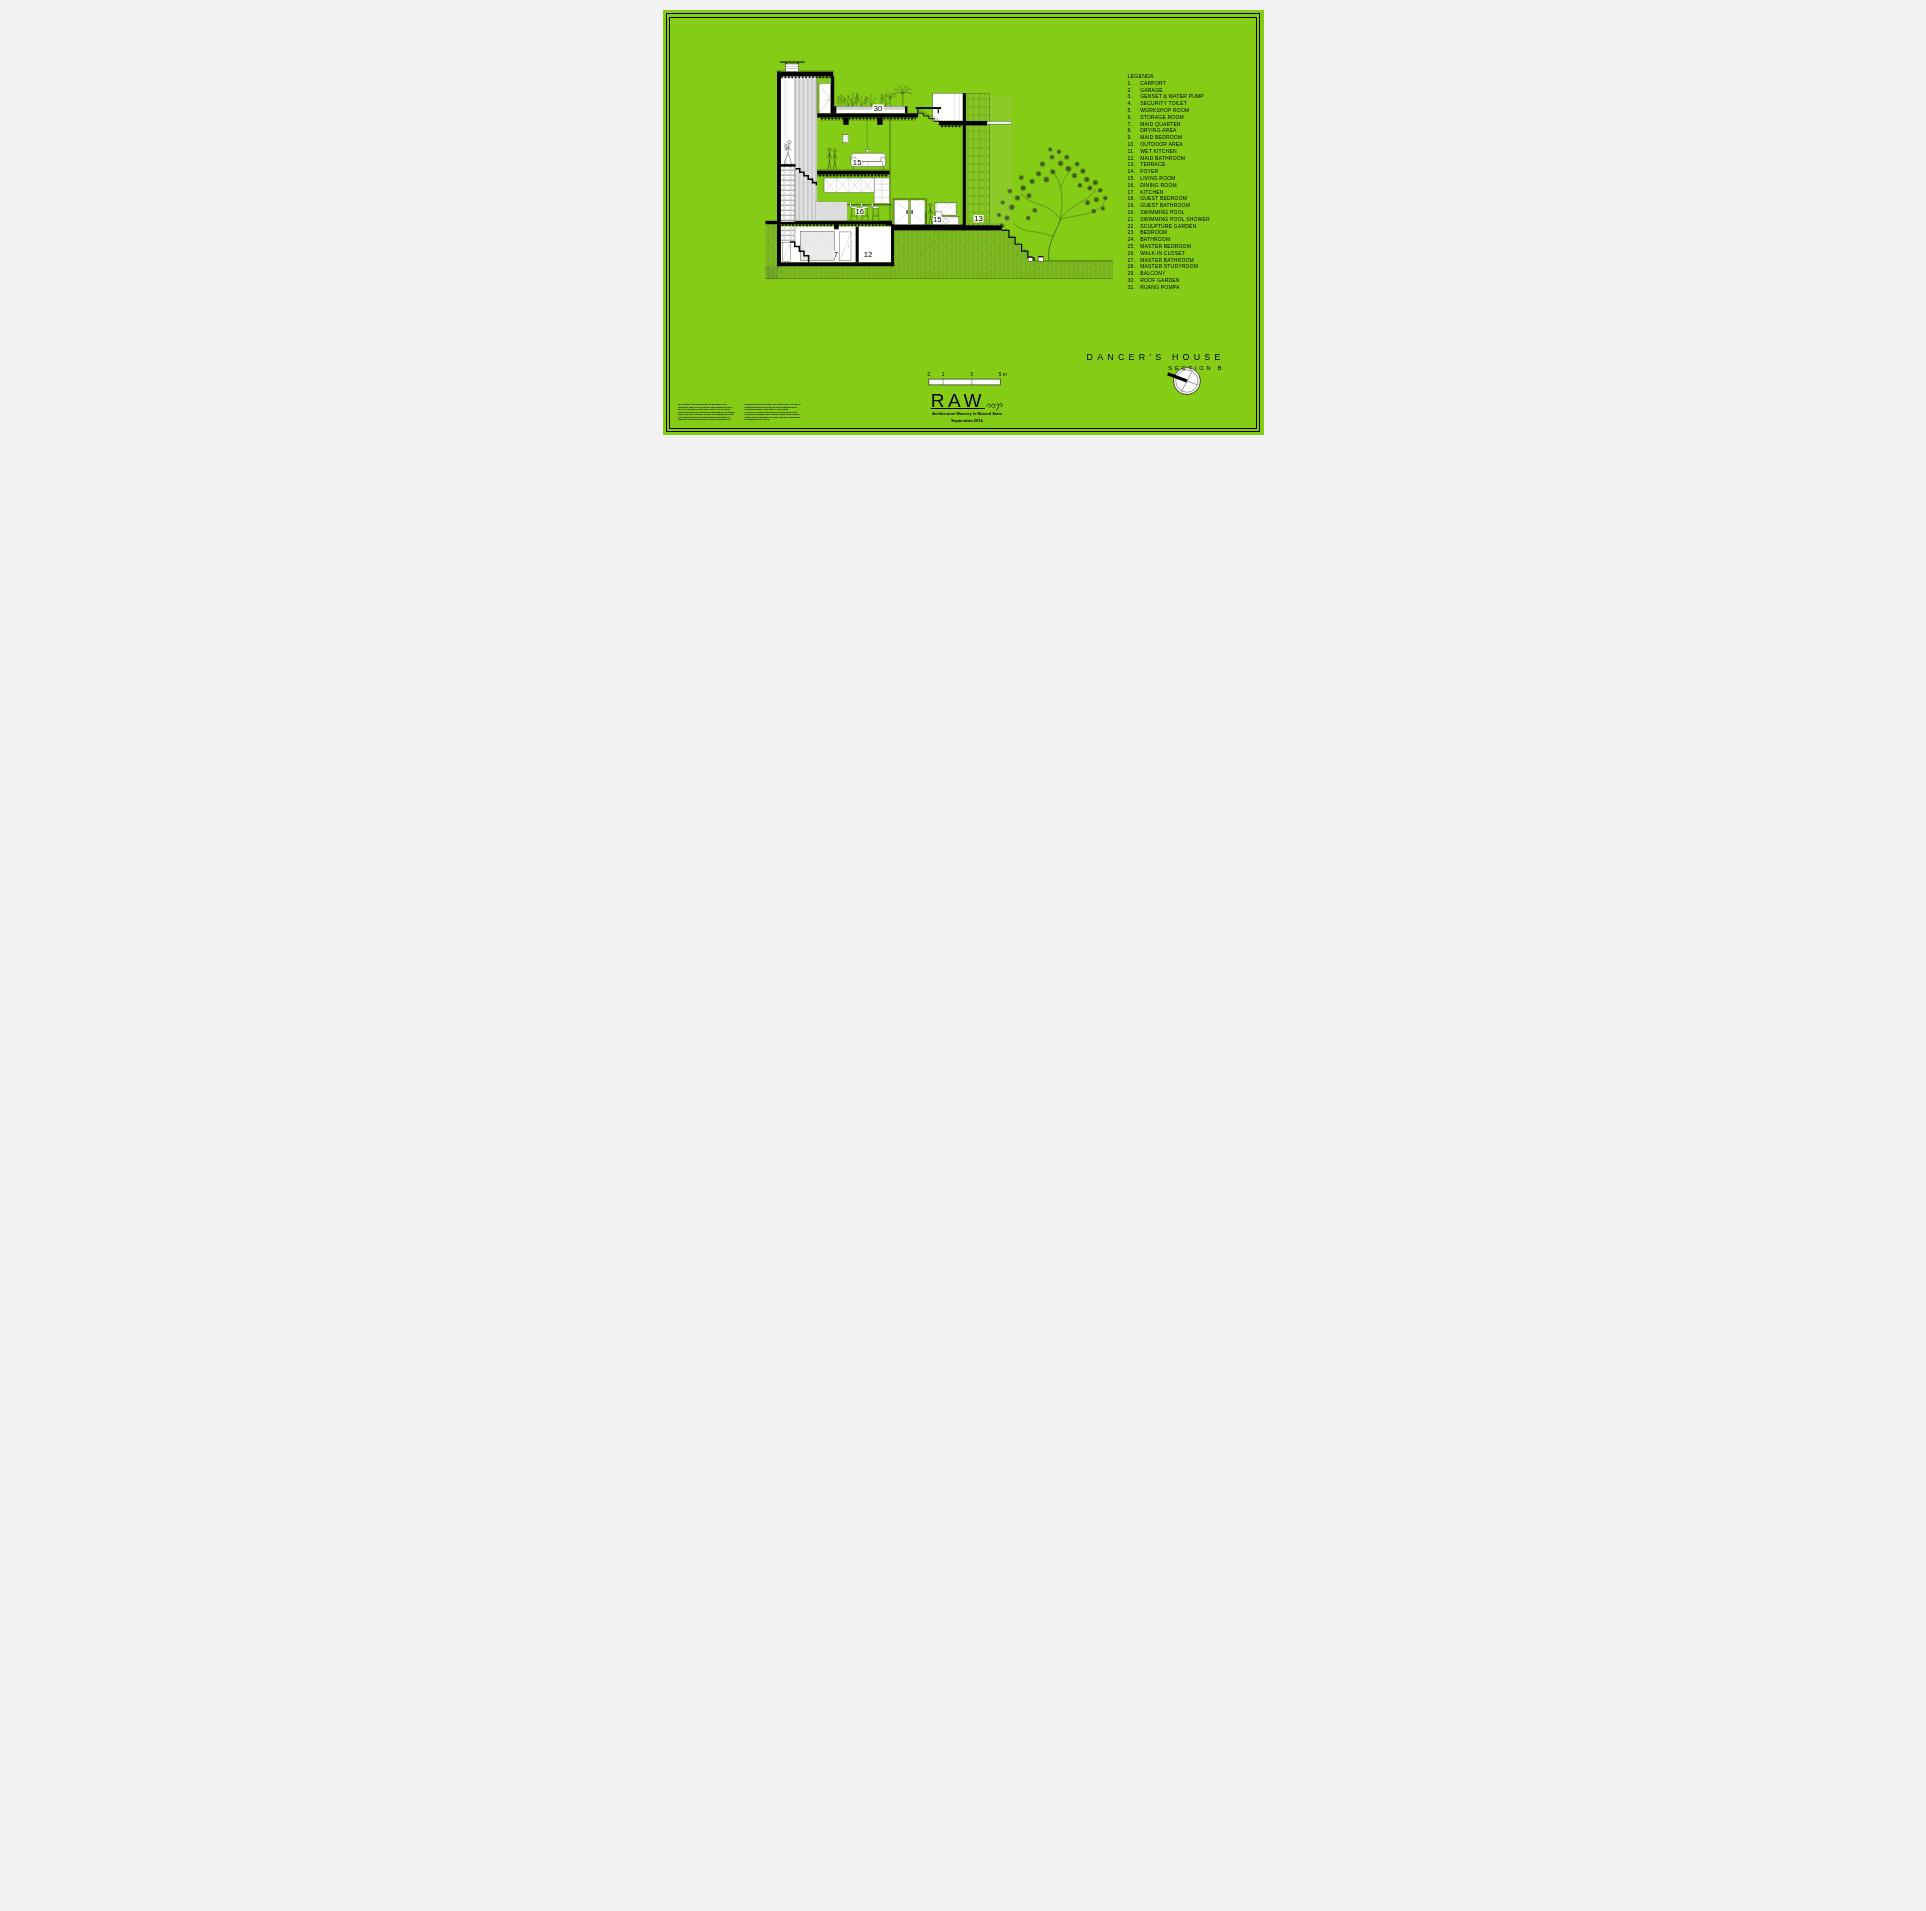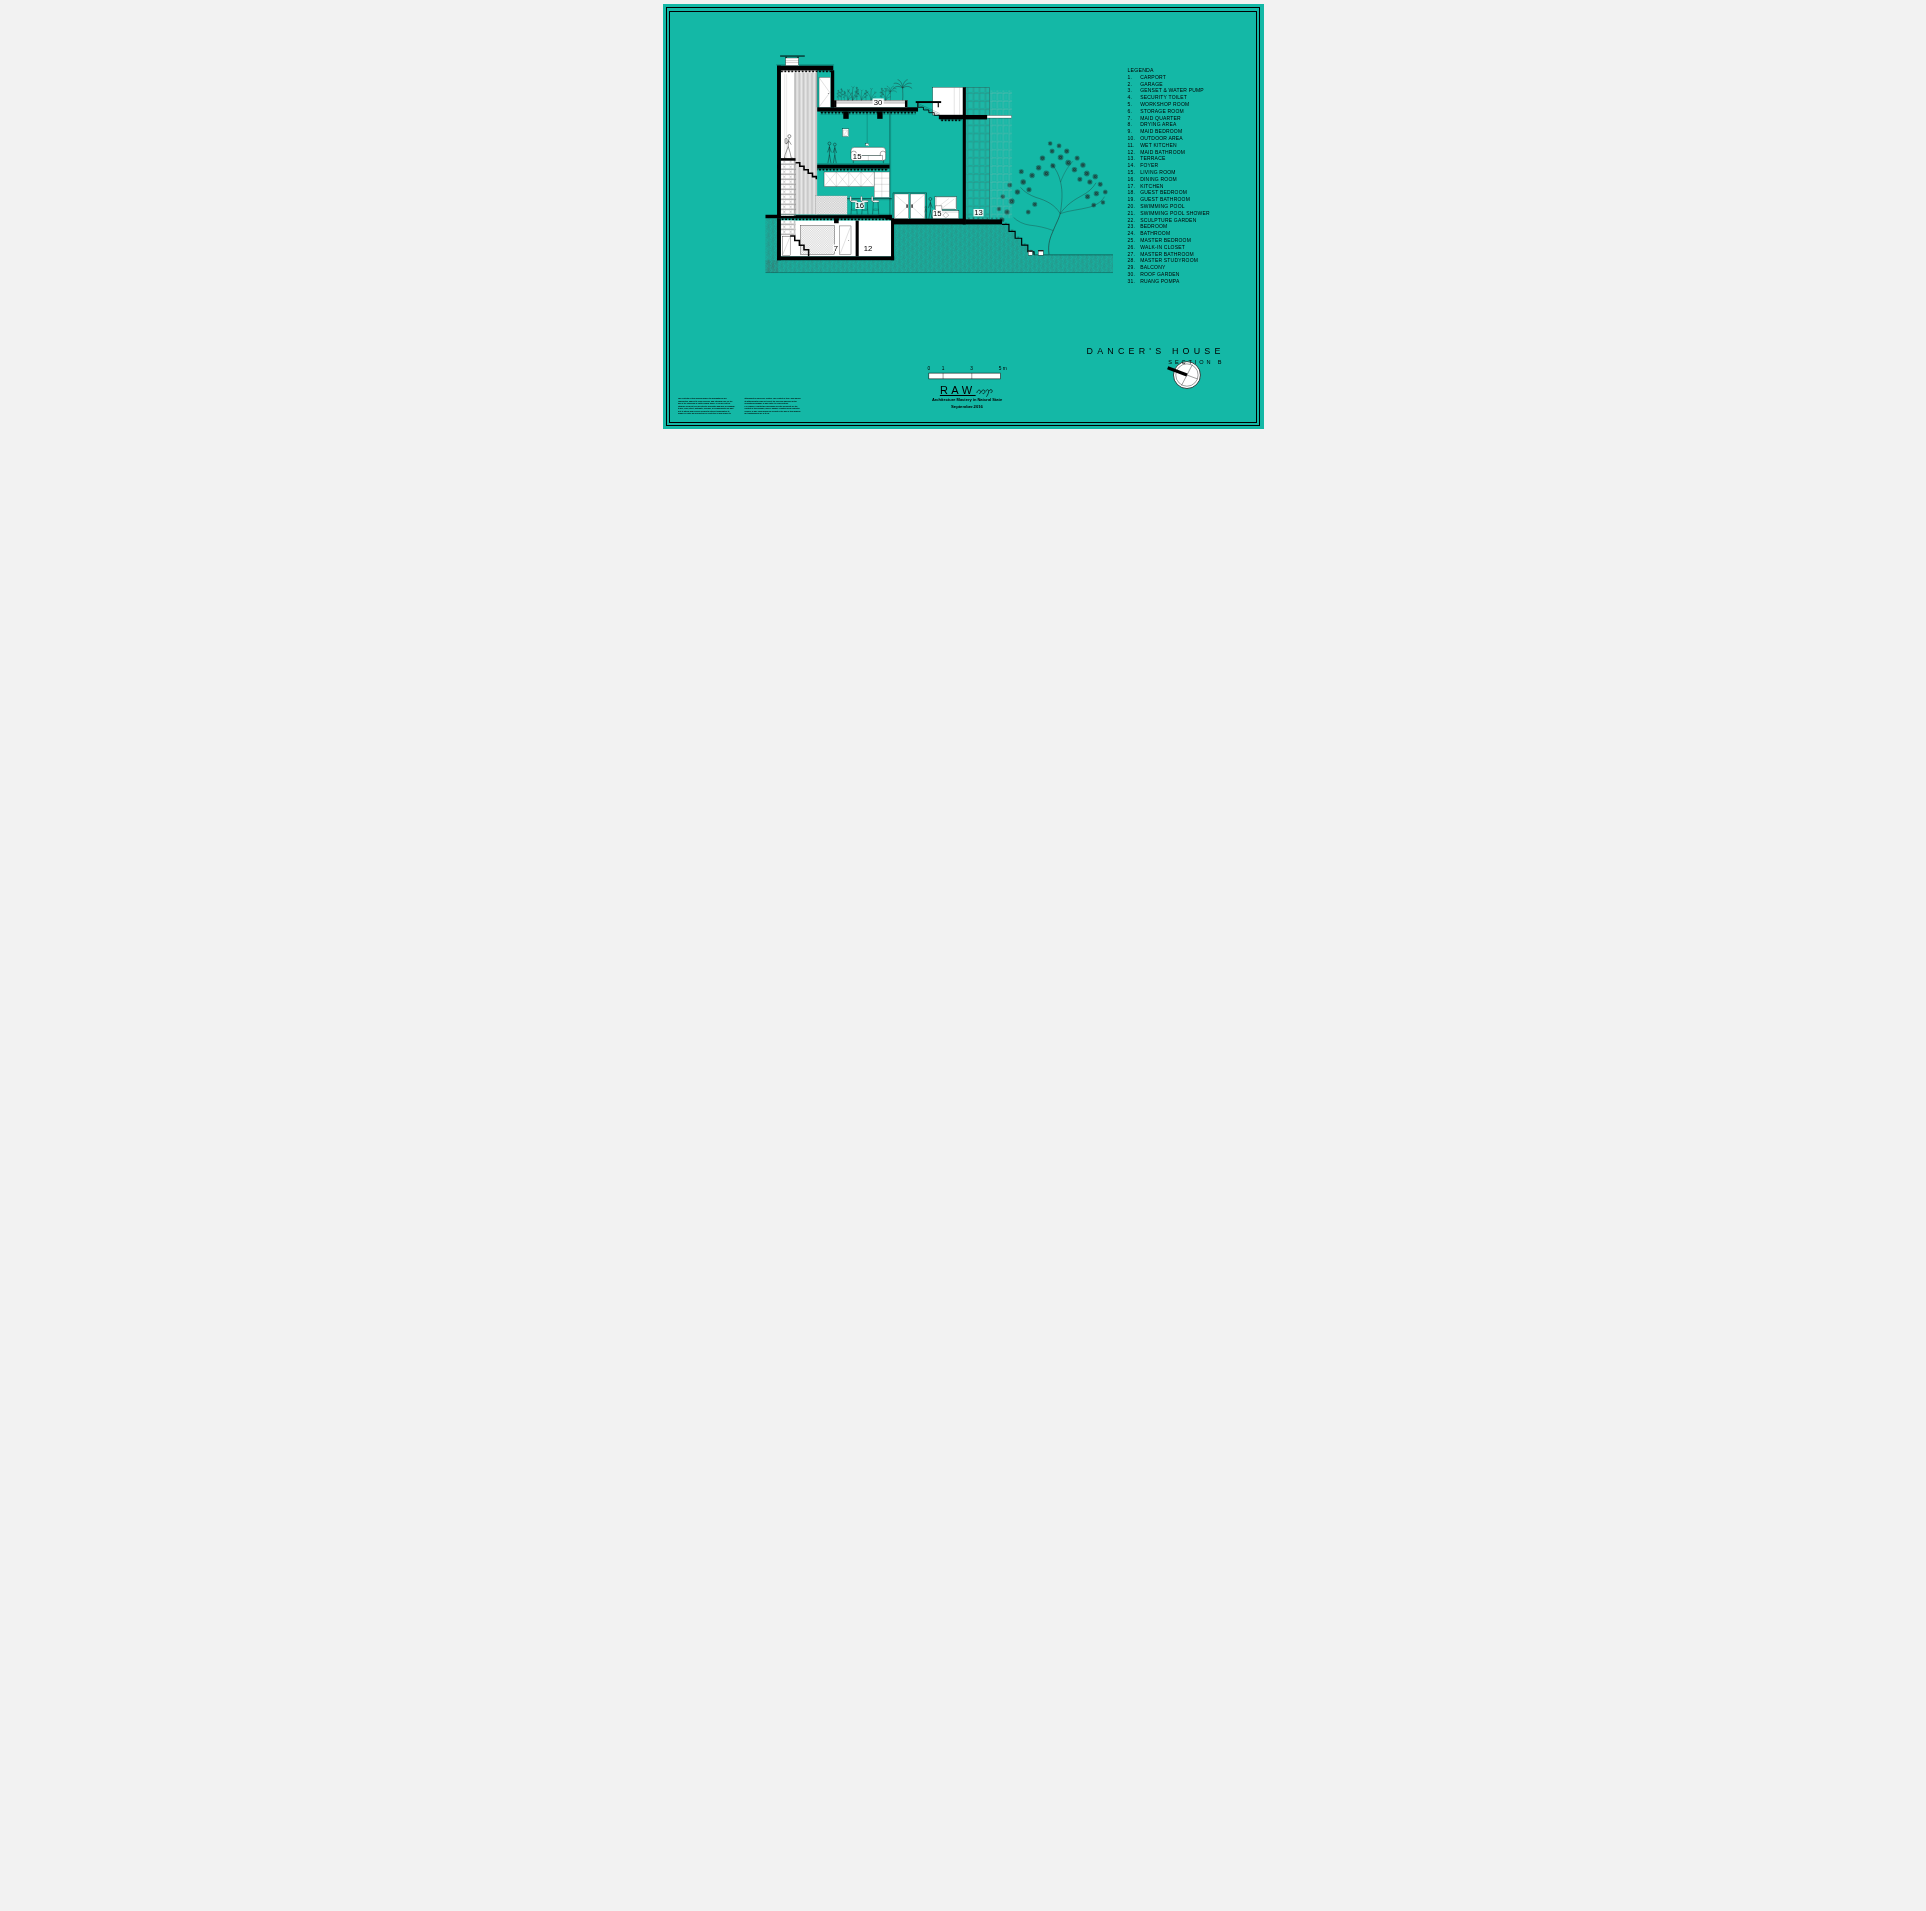--- a/index.html
+++ b/index.html
@@ -1,29 +1,29 @@
 <!DOCTYPE html>
 <html style="font-size:6.2px"><head>
 <meta charset="utf-8">
 <style>
   html,body{margin:0;padding:0;background:#f2f2f2;font-family:"Liberation Sans",sans-serif;color:#000;}
-  .sheet{position:relative;width:601px;height:425px;background:#14b8a6;margin:4px auto;overflow:hidden;}
+  .sheet{position:relative;width:601px;height:425px;background:#84cc16;margin:10px auto;overflow:hidden;}
   .b-outer{position:absolute;left:3.1px;top:3.1px;right:3.1px;bottom:3.1px;border:0.6px solid #000;}
   .b-inner{position:absolute;left:6.5px;top:6.5px;right:6.5px;bottom:6.5px;border:0.8px solid #000;}
   svg.section{position:absolute;left:0;top:0;width:601px;height:425px;}
   .legend{position:absolute;left:465px;top:63px;}
   .lg-title{font-size:5.2px;letter-spacing:0.2px;line-height:6.8px;}
   .lg-row{display:flex;font-size:5px;line-height:6.8px;letter-spacing:0.2px;}
   .lg-num{width:12.7px;flex:none;}
   .titleblock{position:absolute;left:46px;top:342px;width:516px;text-align:right;}
   .tb-project{font-size:8.9px;letter-spacing:4.2px;}
   .tb-drawing{font-size:5.6px;letter-spacing:2.9px;margin-top:3.1px;}
   .logoblock{position:absolute;left:239px;top:381px;width:131px;text-align:center;}
   .raw-line{display:flex;justify-content:center;align-items:flex-end;}
-  .raw-word{font-size:11px;line-height:1;letter-spacing:3.5px;text-decoration:underline;}
+  .raw-word{font-size:19px;line-height:1;letter-spacing:3.5px;text-decoration:underline;}
   .raw-script{margin-left:0.8px;margin-bottom:-1.5px;}
   .tagline{font-size:4px;font-weight:bold;margin-top:1.2px;}
   .dateline{font-size:4.2px;font-weight:bold;margin-top:1.5px;}
   .disclaimer{position:absolute;left:15.4px;top:393px;display:flex;gap:4.6px;}
   .dcol{width:62px;font-size:1.8px;font-weight:bold;line-height:1.4;white-space:pre-line;}
 </style>
 </head>
 <body>
 
 <div class="sheet">

